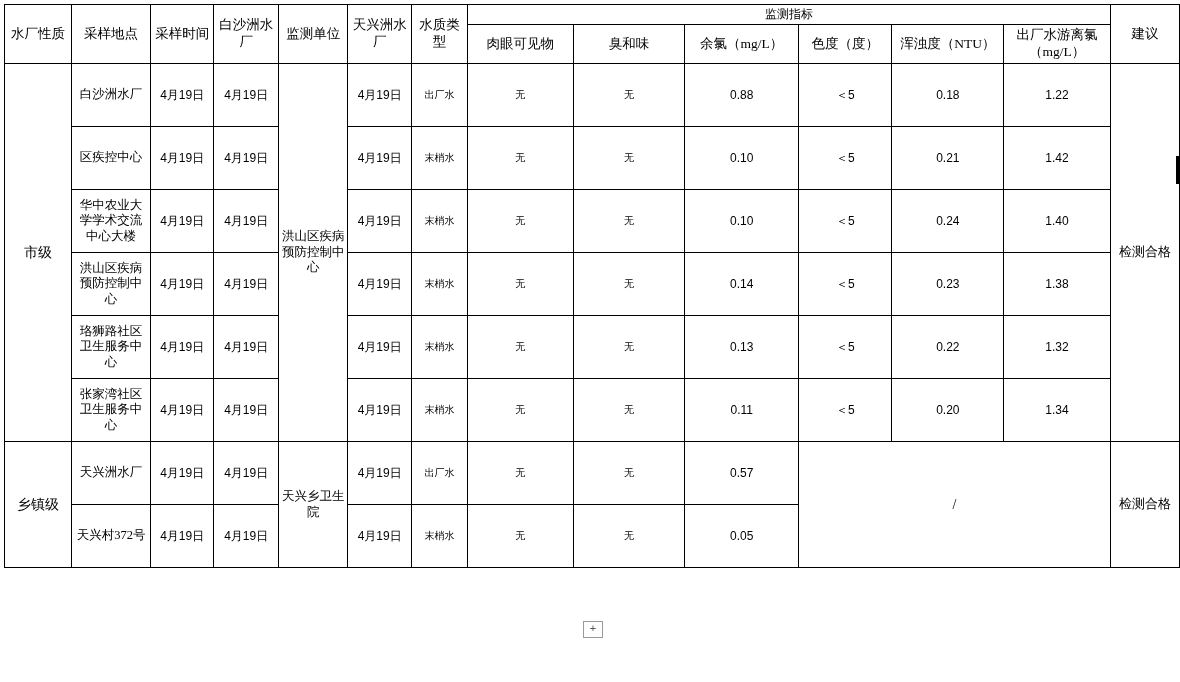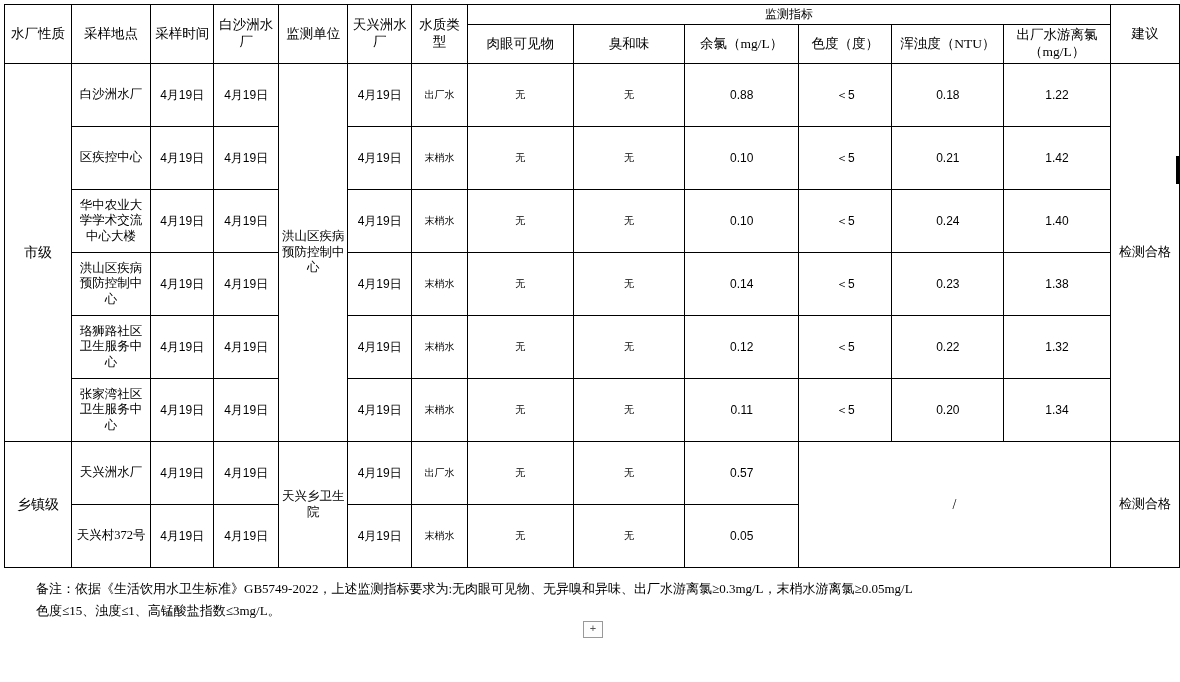--- a/index.html
+++ b/index.html
@@ -213,21 +213,21 @@
       </tr>
 
       <tr class="data-row">
         <td class="site-cell">珞狮路社区卫生服务中心</td>
         <td class="num">4月19日</td>
         <td class="num">4月19日</td>
         <td class="num">4月19日</td>
         <td class="vcell">末梢水</td>
         <td class="vcell">无</td>
         <td class="vcell">无</td>
-        <td class="num">0.12</td>
+        <td class="num">0.13</td>
         <td class="num">＜5</td>
         <td class="num">0.22</td>
         <td class="num">1.32</td>
       </tr>
 
       <tr class="data-row">
         <td class="site-cell">张家湾社区卫生服务中心</td>
         <td class="num">4月19日</td>
         <td class="num">4月19日</td>
         <td class="num">4月19日</td>
@@ -261,21 +261,17 @@
         <td class="num">4月19日</td>
         <td class="num">4月19日</td>
         <td class="vcell">末梢水</td>
         <td class="vcell">无</td>
         <td class="vcell">无</td>
         <td class="num">0.05</td>
       </tr>
     </tbody>
   </table>
 
-  <div class="note">
-    <span class="note-label">备注：</span><span>依据《生活饮用水卫生标准》GB5749-2022，上述监测指标要求为:无肉眼可见物、无异嗅和异味、出厂水游离氯≥0.3mg/L，末梢水游离氯≥0.05mg/L</span><br>
-    <span>色度≤15、浊度≤1、高锰酸盐指数≤3mg/L。</span>
-  </div>
 
   <div class="plus-btn">+</div>
   <div class="edge-mark"></div>
 
 </div>
 
 </body></html>

